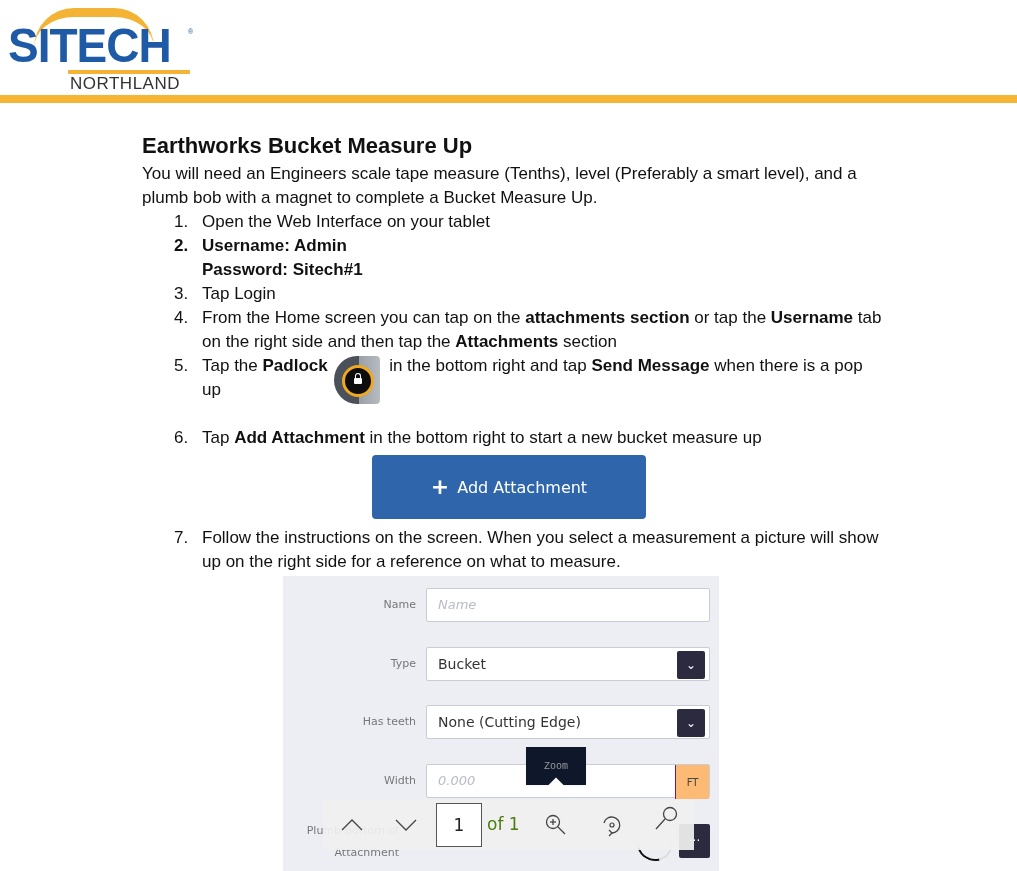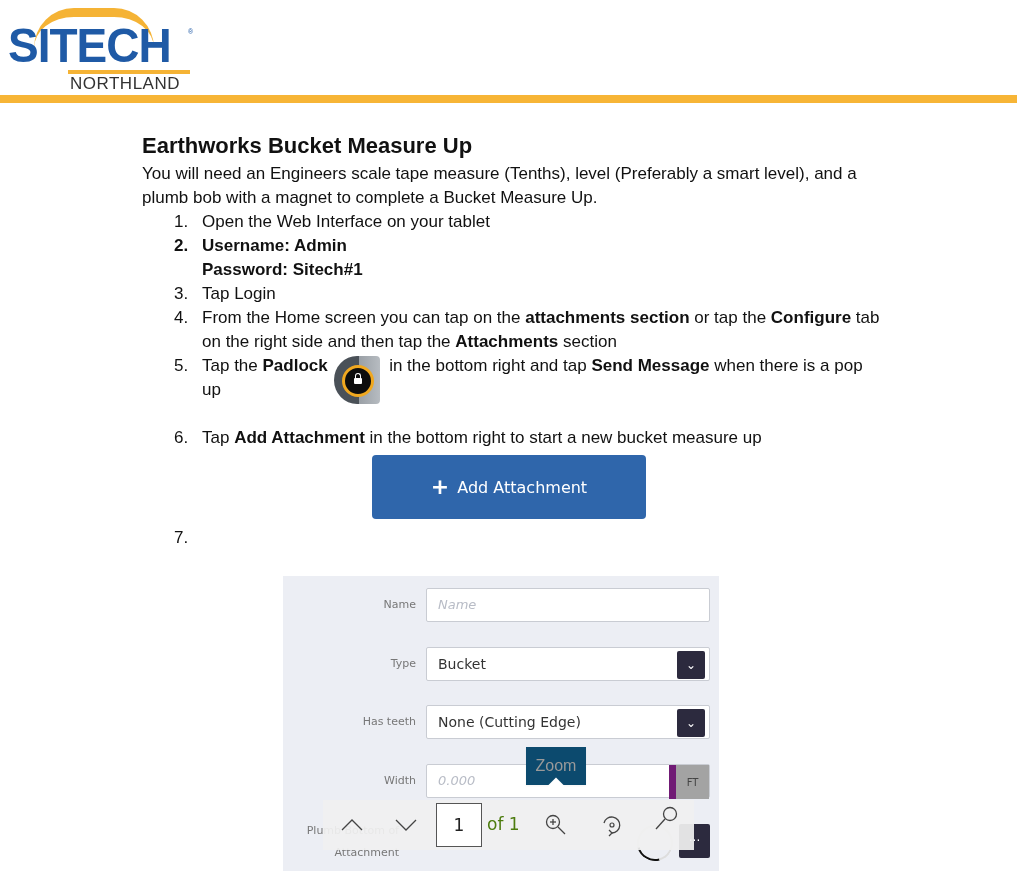--- a/index.html
+++ b/index.html
@@ -43,38 +43,38 @@
   
   .form-shot { position: absolute; left: 283px; top: 576px; width: 436px; height: 295px; background: #eceef4; overflow: hidden;
     font-family: "DejaVu Sans", sans-serif; }
   .frow { position: absolute; left: 0; width: 453px; height: 36px; }
   .flabel { position: absolute; right: 320px; top: 10px; font-size: 11px; color: #777; text-align: right; white-space: nowrap; }
   .finput { position: absolute; left: 143px; top: 0; width: 284px; height: 34px; background: #fff; border: 1px solid #c9ccd3;
     border-radius: 2px; box-sizing: border-box; font-size: 14px; padding: 8px 11px; color: #333; }
   .finput.placeholder { color: #b8bcc6; font-style: italic; font-size: 13px; }
   .fselect-caret { position: absolute; right: 4px; top: 3px; width: 28px; height: 28px; background: #2c2a3e; border-radius: 2px;
     color: #fff; font-size: 12px; display: flex; align-items: center; justify-content: center; }
-  .unit { position: absolute; right: 0; top: 0; width: 33px; height: 34px; border-left: 7px solid #701a75; background: #a3a3a3;
+  .unit { position: absolute; right: 0; top: 0; width: 33px; height: 34px; border-left: 1px solid #701a75; background: #fdba74;
     font-size: 10px; color: #444; display: flex; align-items: center; justify-content: center; margin-left: 20px; }
   .plumb-label { position: absolute; right: 320px; top: 244px; font-size: 11px; color: #777; text-align: right; line-height: 22px; }
   .dots-btn { position: absolute; left: 396px; top: 248px; width: 31px; height: 34px; background: #2c2a3e; border-radius: 2px; color:#fff;
     font-size: 12px; display:flex; align-items:center; justify-content:center; }
   .spinner { position: absolute; left: 354px; top: 249px; width: 32px; height: 32px; border-radius: 50%;
     border: 2px solid transparent; border-bottom-color: #111; border-left-color: #ddd; border-top-color: #ddd; border-right-color: #ddd; transform: rotate(30deg); }
 
   
   .pdf-toolbar { position: absolute; left: 323px; top: 800px; width: 371px; height: 50px; background: rgba(240,240,240,0.93);
     font-family: "DejaVu Sans", sans-serif; }
   .tb-icon { position: absolute; top: 10px; width: 30px; height: 30px; display: flex; align-items: center; justify-content: center;
     color: #444; font-size: 18px; }
   .page-input { position: absolute; left: 113px; top: 3px; width: 46px; height: 44px; background: #fff; border: 1px solid #555;
     box-sizing: border-box; font-size: 17px; color: #222; text-align: center; line-height: 42px; }
   .page-of { position: absolute; left: 164px; top: 14px; font-size: 17px; color: #4d7c0f; }
-  .tooltip { position: absolute; left: 526px; top: 747px; width: 60px; height: 38px; background: #0c4a6e; color: #999; font-size: 16px;
-    font-family: Liberation Sans, sans-serif; display: flex; align-items: center; justify-content: center;
+  .tooltip { position: absolute; left: 526px; top: 747px; width: 60px; height: 38px; background: #0f172a; color: #999; font-size: 10px;
+    font-family: Liberation Mono, monospace; display: flex; align-items: center; justify-content: center;
     box-shadow: 0 1px 2px rgba(0,0,0,0.05); }
   .tooltip::after { content: ""; position: absolute; left: 24px; bottom: -7px; width: 12px; height: 12px; background: #fff; transform: rotate(45deg); }
 </style>
 </head>
 <body>
 
 <div class="logo">
   <div class="logo-arc"></div>
   <div class="logo-main">SITECH</div>
   <div class="logo-reg">®</div>
@@ -95,38 +95,39 @@
       <span class="step-num">2.</span>
       <div>Username: Admin</div>
       <div>Password: Sitech#1</div>
     </li>
     <li class="step">
       <span class="step-num">3.</span>
       <span>Tap Login</span>
     </li>
     <li class="step">
       <span class="step-num">4.</span>
-      <span>From the Home screen you can tap on the </span><span class="b">attachments section</span><span> or tap the </span><span class="b">Configure</span><span> tab on the right side and then tap the </span><span class="b">Attachments</span><span> section</span>
+      <span>From the Home screen you can tap on the </span><span class="b">attachments section</span><span> or tap the </span><span class="b">Username</span><span> tab on the right side and then tap the </span><span class="b">Attachments</span><span> section</span>
     </li>
     <li class="step">
       <span class="step-num">5.</span>
       <span>Tap the </span><span class="b">Padlock</span>
       <span class="padlock-icon">
         <span class="ring">
           <span class="shackle"></span>
           <span class="lock"></span>
         </span>
       </span><span> in the bottom right and tap </span><span class="b">Send Message</span><span> when there is a pop up</span>
     </li>
     <li class="step" style="margin-top:24px">
       <span class="step-num">6.</span>
       <span>Tap </span><span class="b">Add Attachment</span><span> in the bottom right to start a new bucket measure up</span>
     </li>
     <li class="step" style="margin-top:76px">
       <span class="step-num">7.</span>
+      <span>Follow the instructions on the screen. When you select a measurement a picture will show up on the right side for a reference on what to measure.</span>
     </li>
   </ol>
 </div>
 
 <div class="add-btn-wrap">
   <button class="add-btn">
     <span class="plus">+</span>
     <span>Add Attachment</span>
   </button>
 </div>

